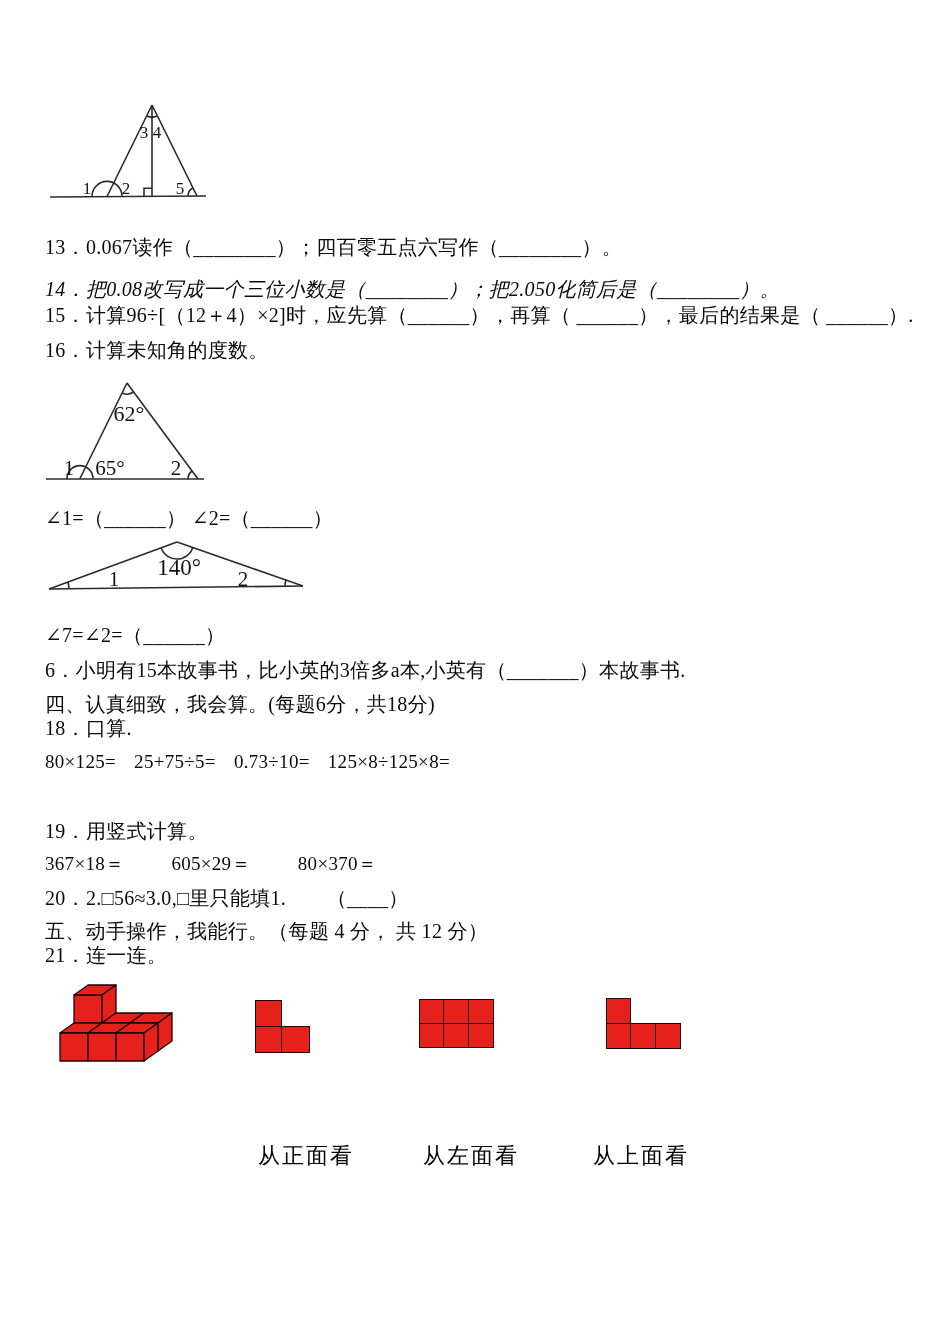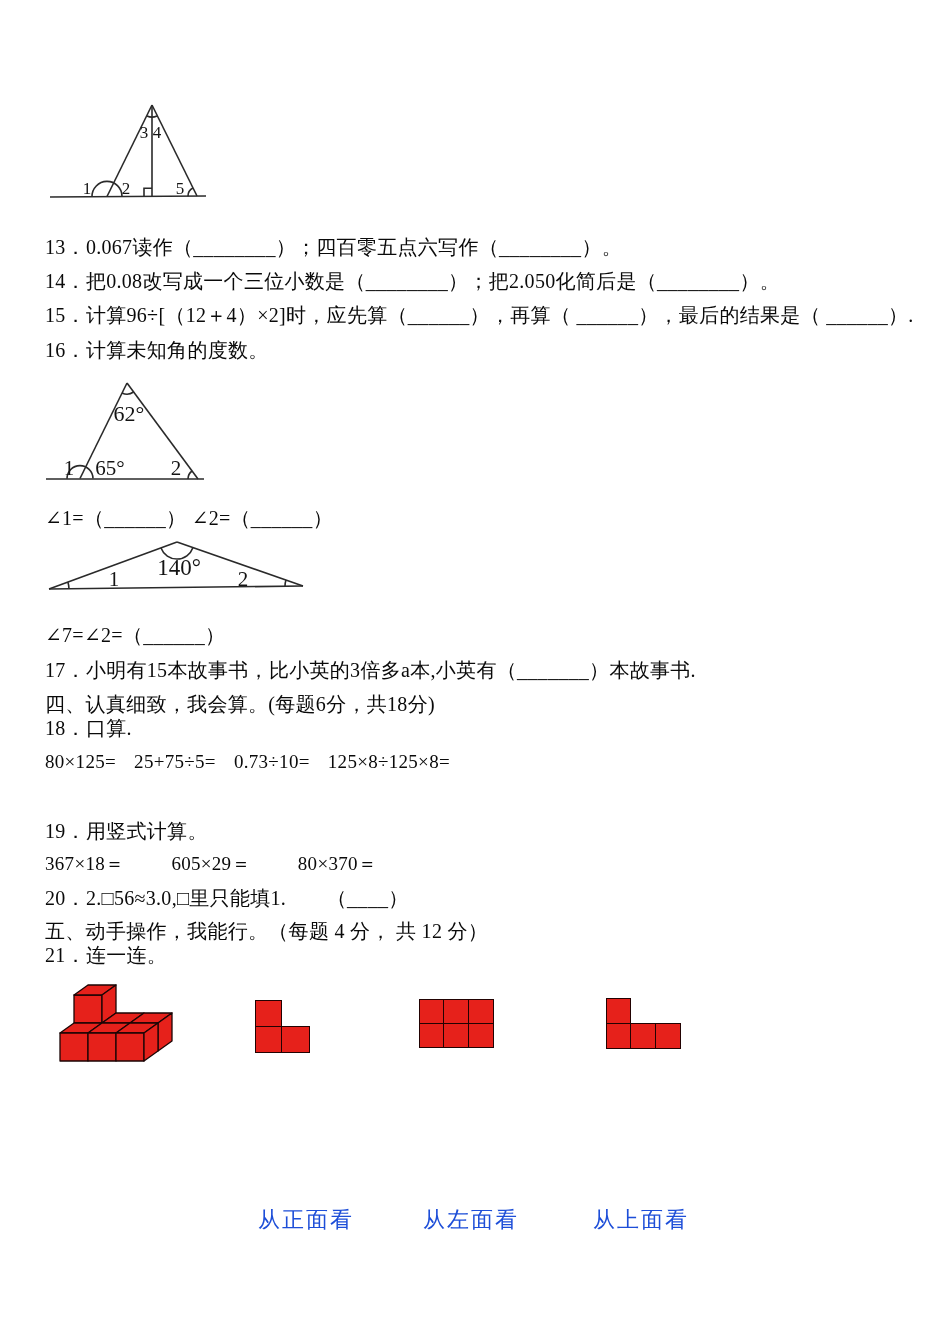--- a/index.html
+++ b/index.html
@@ -10,21 +10,21 @@
   }
   .line{position:absolute;left:45px;font-size:20px;white-space:nowrap;letter-spacing:.3px;}
   .bold{font-weight:normal;font-size:19px;}
   .calc-row span{margin-right:13px;}
   .calc-row2 span{margin-right:20px;}
   .vert-row span{margin-right:42px;}
   .fig{position:absolute;}
   svg text{font-family:"Liberation Serif","DejaVu Serif",serif;fill:#141414;}
   .geo path,.geo line,.geo polyline{stroke:#2a2a2a;stroke-width:1.6;fill:none;}
   .cell{position:absolute;box-sizing:border-box;border:1.6px solid #220202;}
-  .viewlabel{position:absolute;top:1205px;font-size:22px;color:#1d4ed8;
+  .viewlabel{position:absolute;top:1141px;font-size:22px;color:#000000;
     font-family:"Liberation Sans","DejaVu Sans",sans-serif;letter-spacing:2px;white-space:nowrap;}
 </style>
 </head>
 <body>
 
 <div class="page">
 
   <div class="fig" style="left:40px;top:90px;">
     <svg class="geo" width="180" height="120" viewBox="0 0 180 120">
       <path d="M10,107 L166,106"></path>
@@ -37,21 +37,21 @@
       <path d="M107,26 A12,12 0 0 0 117,26"></path>
       <text x="47" y="104" font-size="17" text-anchor="middle">1</text>
       <text x="86" y="104" font-size="17" text-anchor="middle">2</text>
       <text x="104" y="48" font-size="17" text-anchor="middle">3</text>
       <text x="117" y="48" font-size="17" text-anchor="middle">4</text>
       <text x="140" y="104" font-size="17" text-anchor="middle">5</text>
     </svg>
   </div>
 
   <div class="line" style="top:234px;">13．0.067读作（________）；四百零五点六写作（________）。</div>
-  <div class="line" style="top:268px;">14．把0.08改写成一个三位小数是（________）；把2.050化简后是（________）。</div>
+  <div class="line" style="top:276px;font-style:italic;">14．把0.08改写成一个三位小数是（________）；把2.050化简后是（________）。</div>
   <div class="line" style="top:302px;">15．计算96÷[（12＋4）×2]时，应先算（______），再算（ ______），最后的结果是（ ______）.</div>
   <div class="line" style="top:337px;">16．计算未知角的度数。</div>
 
   <div class="fig" style="left:40px;top:365px;">
     <svg class="geo" width="180" height="125" viewBox="0 0 180 125">
       <path d="M6,114 L164,114"></path>
       <path d="M87,18 L40,113.5"></path>
       <path d="M87,18 L158,114"></path>
       <path d="M82,28 A11,11 0 0 0 93.5,27"></path>
       <path d="M27,113.8 A13,13 0 0 1 53,113.5"></path>
@@ -73,21 +73,21 @@
       <path d="M121,20 A17,17 0 0 0 153,19.6"></path>
       <path d="M29,60.8 A20,20 0 0 0 27.8,54.1"></path>
       <path d="M245,58.2 A18,18 0 0 1 246,52.1"></path>
       <text x="139" y="47" font-size="23" text-anchor="middle">140°</text>
       <text x="74" y="58" font-size="21" text-anchor="middle">1</text>
       <text x="203" y="58" font-size="21" text-anchor="middle">2</text>
     </svg>
   </div>
 
   <div class="line" style="top:622px;">∠7=∠2=（______）</div>
-  <div class="line" style="top:657px;">17．小明有15本故事书，比小英的3倍多a本,小英有（_______）本故事书.</div>
+  <div class="line" style="top:657px;">6．小明有15本故事书，比小英的3倍多a本,小英有（_______）本故事书.</div>
   <div class="line" style="top:691px;">四、认真细致，我会算。(每题6分，共18分)</div>
   <div class="line" style="top:715px;">18．口算.</div>
 
   <div class="line bold calc-row" style="top:751px;">
     <span>80×125=</span>
     <span>25+75÷5=</span>
     <span>0.73÷10=</span>
     <span>125×8÷125×8=</span>
   </div>
 

